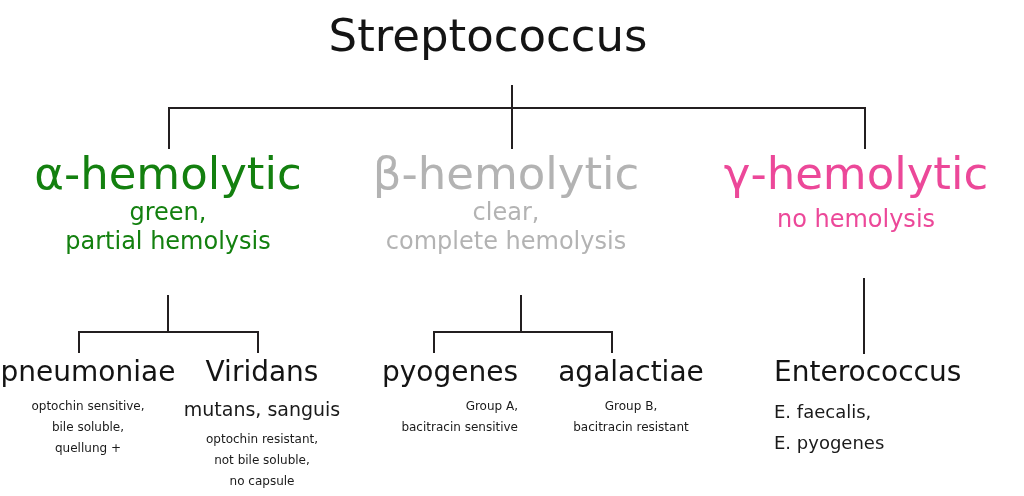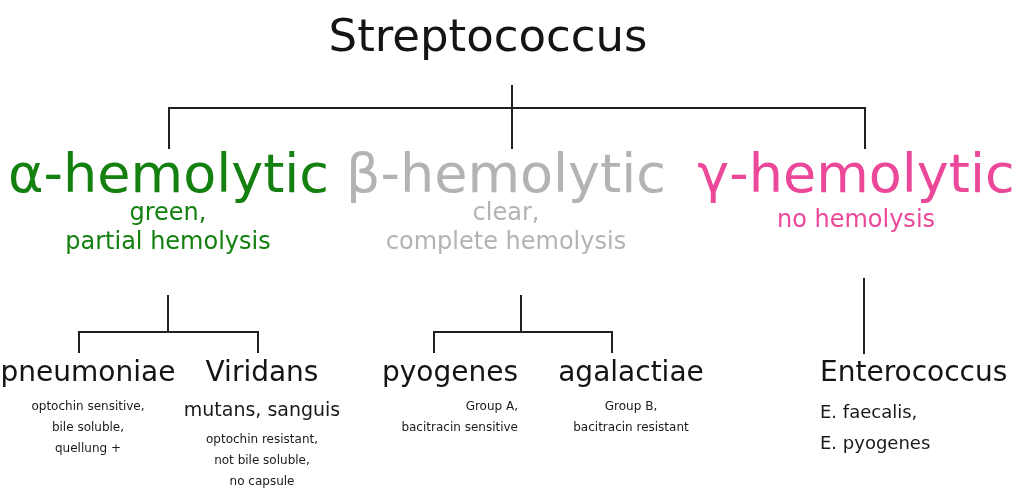--- a/index.html
+++ b/index.html
@@ -15,21 +15,21 @@
     position: relative;
     width: 1024px;
     height: 496px;
     background: #ffffff;
     overflow: hidden;
   }
 
   
   .abs { position: absolute; }
   .ctr { text-align: center; }
-  .lft { text-align: left; margin-left: 46px; }
+  .lft { text-align: left; }
 
   
   .line-h, .line-v {
     position: absolute;
     background: #231f20;
   }
   .line-h { height: 2px; }
   .line-v { width: 2px; }
 
   
@@ -41,21 +41,21 @@
     line-height: 56px;
     font-weight: 400;
     letter-spacing: 0px;
     color: #141414;
     text-align: center;
     margin-left: 28px;
   }
 
   
   .h1-title {
-    font-size: 54px;
+    font-size: 45px;
     line-height: 48px;
     font-weight: 400;
     white-space: nowrap;
   }
   .h1-sub {
     font-size: 24px;
     line-height: 29px;
     font-weight: 400;
   }
 

